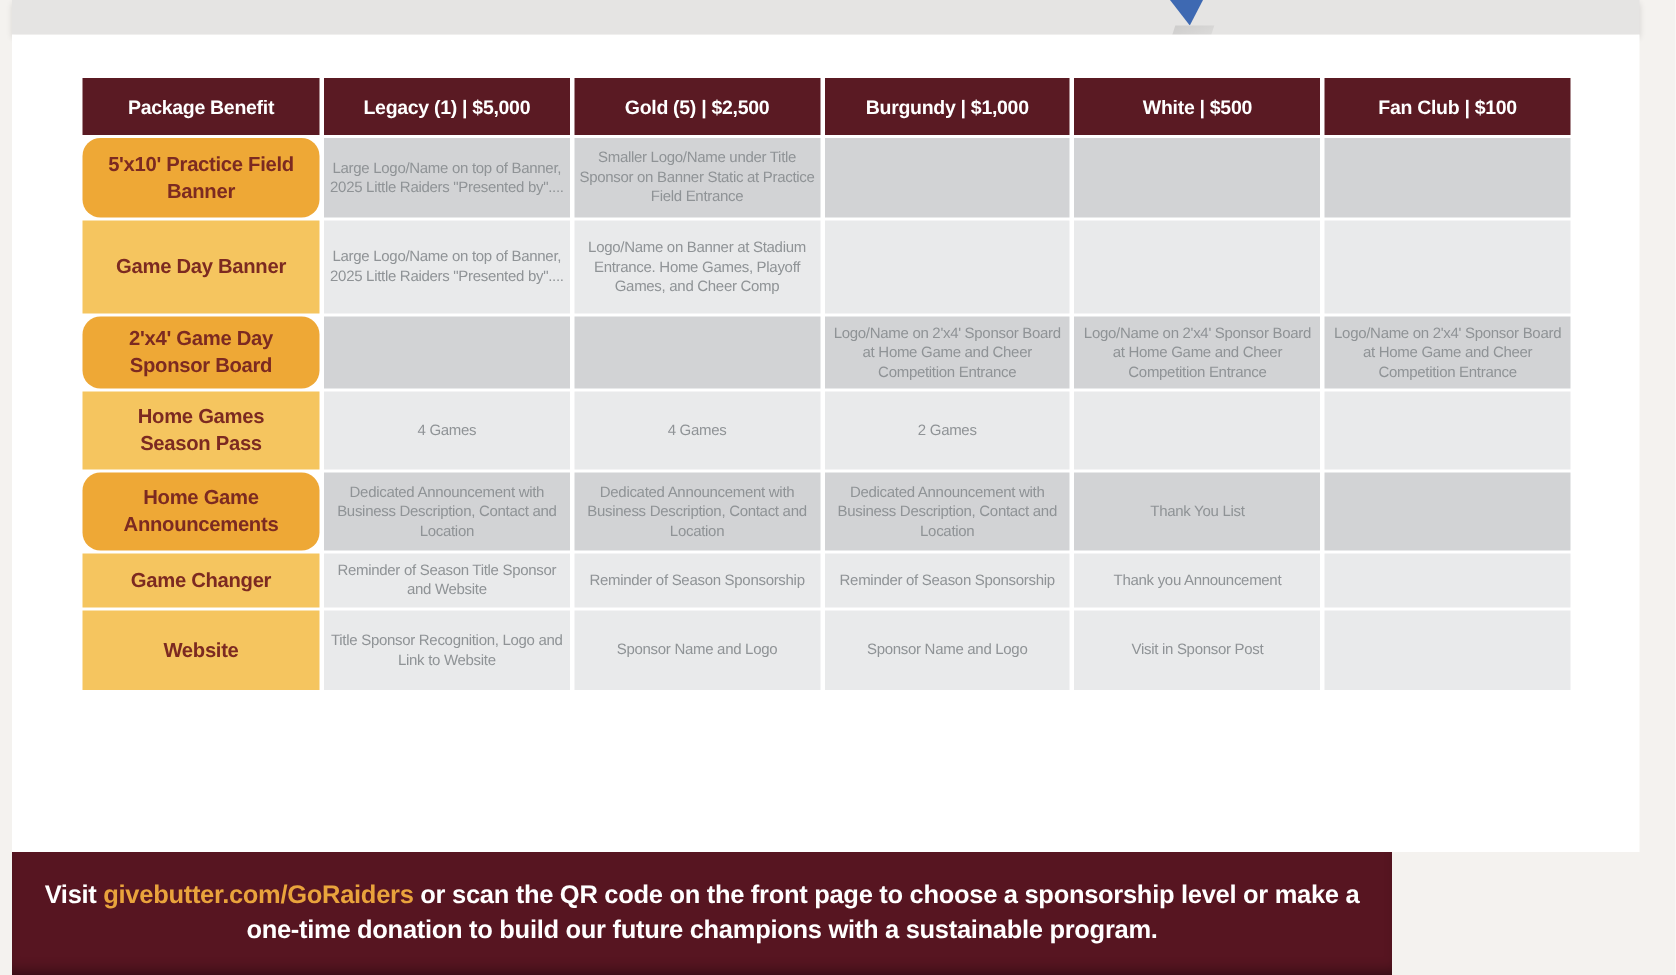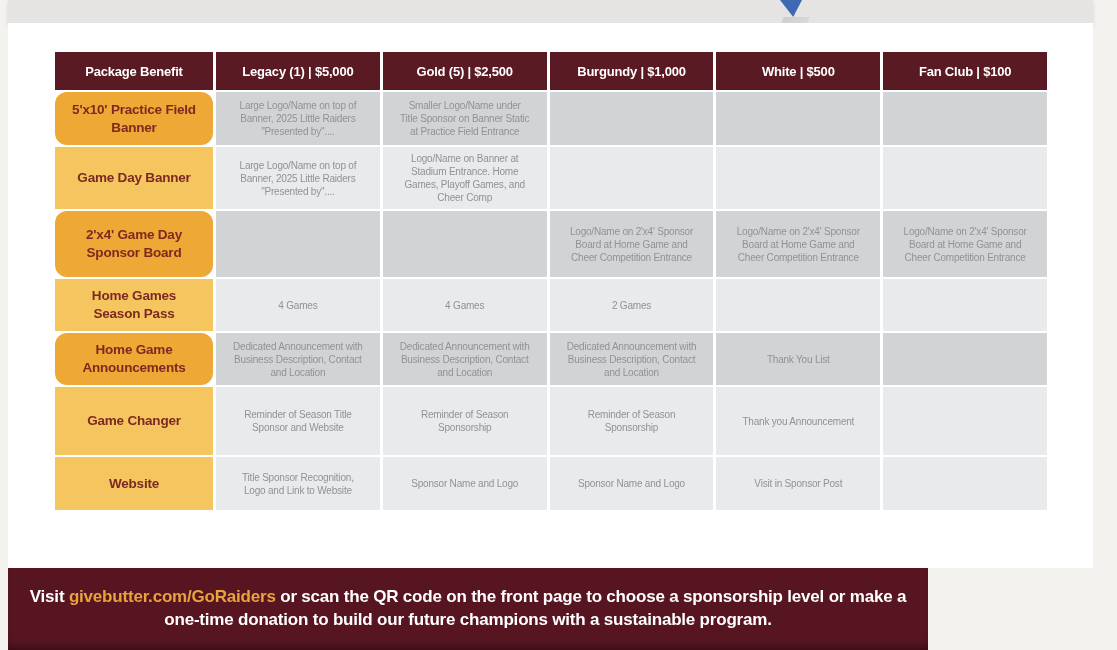--- a/index.html
+++ b/index.html
@@ -26,21 +26,21 @@
   }
   .paper{
     position:absolute;left:8px;top:23px;width:1085px;height:545px;
     background:#ffffff;
   }
   table.pkg{
     position:absolute;left:44px;top:27px;width:998px;
     border-collapse:separate;border-spacing:3px 2px;table-layout:fixed;
   }
   table.pkg th,table.pkg td{
-    text-align:center;vertical-align:middle;padding:3px 16px;
+    text-align:center;vertical-align:middle;padding:3px 2px;
     letter-spacing:-0.2px;
   }
   .col-head{
     background:var(--header-bg,#5a1a23);color:#ffffff;
     font-size:13px;font-weight:bold;height:32px;
   }
   .row-label{
     color:var(--label-text,#7c2a21);font-size:13.5px;font-weight:bold;
     white-space:pre-line;line-height:1.3;
   }
@@ -104,21 +104,21 @@
           <td class="cell gray-dark"></td>
         </tr>
         <tr style="height: 62px;">
           <th class="row-label gold-light">Game Day Banner</th>
           <td class="cell gray-light">Large Logo/Name on top of Banner,  2025 Little Raiders "Presented by"....</td>
           <td class="cell gray-light">Logo/Name on Banner at Stadium Entrance. Home Games, Playoff Games, and Cheer Comp</td>
           <td class="cell gray-light"></td>
           <td class="cell gray-light"></td>
           <td class="cell gray-light"></td>
         </tr>
-        <tr style="height: 66px;">
+        <tr style="height: 48px;">
           <th class="row-label gold-dark">2'x4' Game Day
 Sponsor Board</th>
           <td class="cell gray-dark"></td>
           <td class="cell gray-dark"></td>
           <td class="cell gray-dark">Logo/Name on 2'x4' Sponsor Board at Home Game and Cheer Competition Entrance</td>
           <td class="cell gray-dark">Logo/Name on 2'x4' Sponsor Board at Home Game and Cheer Competition Entrance</td>
           <td class="cell gray-dark">Logo/Name on 2'x4' Sponsor Board at Home Game and Cheer Competition Entrance</td>
         </tr>
         <tr style="height: 52px;">
           <th class="row-label gold-light">Home Games
@@ -131,21 +131,21 @@
         </tr>
         <tr style="height: 52px;">
           <th class="row-label gold-dark">Home Game
 Announcements</th>
           <td class="cell gray-dark">Dedicated Announcement with Business Description, Contact and Location</td>
           <td class="cell gray-dark">Dedicated Announcement with Business Description, Contact and Location</td>
           <td class="cell gray-dark">Dedicated Announcement with Business Description, Contact and Location</td>
           <td class="cell gray-dark">Thank You List</td>
           <td class="cell gray-dark"></td>
         </tr>
-        <tr style="height: 68px;">
+        <tr style="height: 36px;">
           <th class="row-label gold-light">Game Changer</th>
           <td class="cell gray-light">Reminder of Season Title Sponsor and Website</td>
           <td class="cell gray-light">Reminder of Season Sponsorship</td>
           <td class="cell gray-light">Reminder of Season Sponsorship</td>
           <td class="cell gray-light">Thank you Announcement</td>
           <td class="cell gray-light"></td>
         </tr>
         <tr style="height: 53px;">
           <th class="row-label gold-light">Website</th>
           <td class="cell gray-light">Title Sponsor Recognition, Logo and Link to Website</td>

